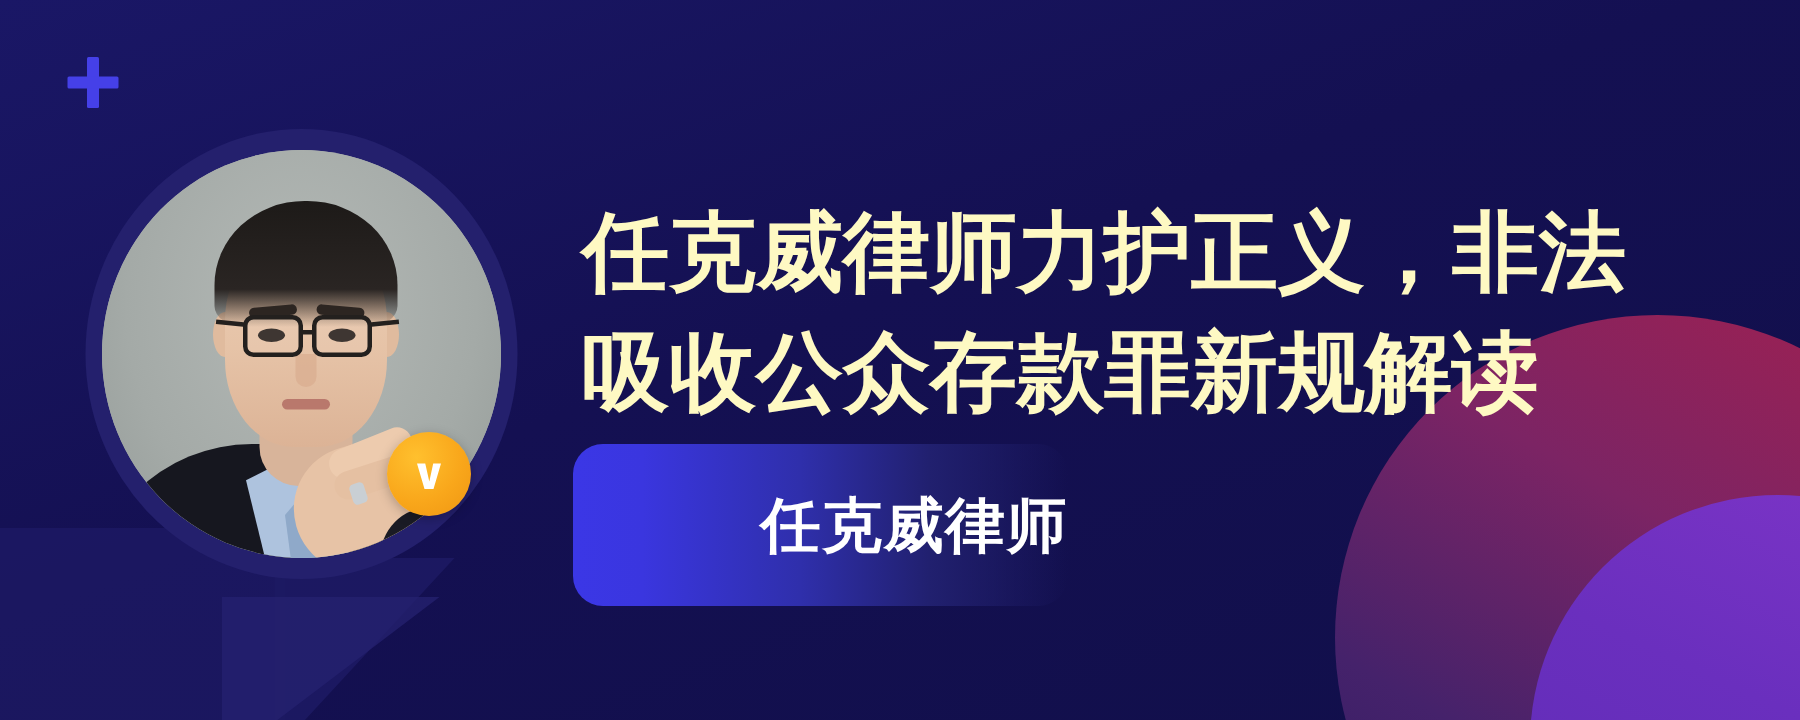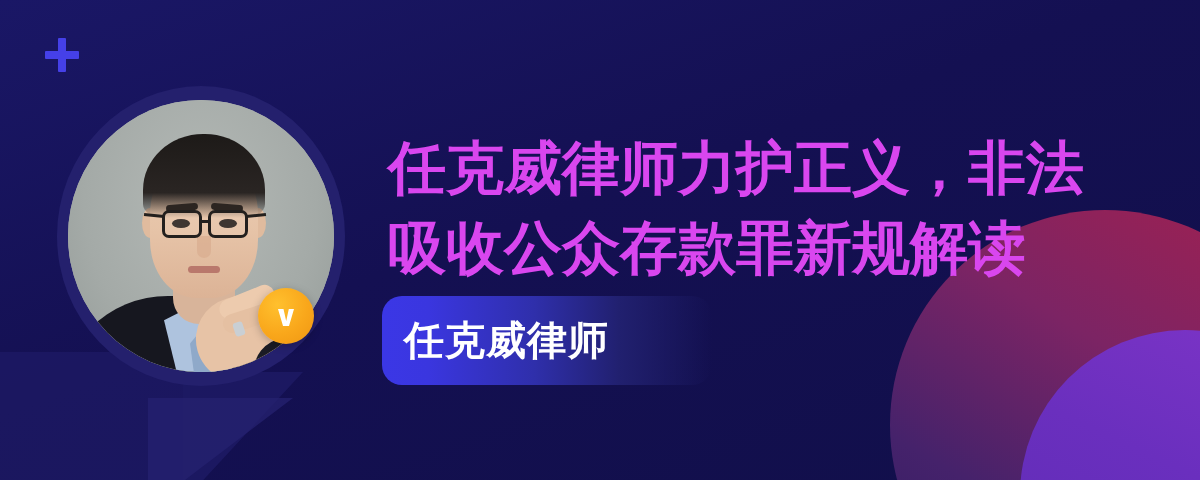--- a/index.html
+++ b/index.html
@@ -220,37 +220,38 @@
 
   
   .title {
     position: absolute;
     left: 388px;
     top: 128px;
     width: 700px;
     font-size: 58px;
     line-height: 80px;
     font-weight: bold;
-    color: #d946ef;
+    color: #fef9c3;
     letter-spacing: 0px;
     white-space: pre-wrap;
     word-break: break-all;
   }
 
   
   .author-badge {
     position: absolute;
     left: 382px;
     top: 296px;
     width: 330px;
-    height: 89px;
+    height: 108px;
     border-radius: 20px;
     background: linear-gradient(90deg, #3b37e6 0%, #3a36df 14%, #2f2fab 46%, #21206f 72%, rgba(21,18,85,0) 100%);
     display: flex;
     align-items: center;
+    justify-content: flex-end;
   }
   .author-name {
     margin-left: 22px;
     font-size: 40px;
     font-weight: bold;
     color: #ffffff;
     letter-spacing: 1px;
     white-space: nowrap;
   }
 </style>

